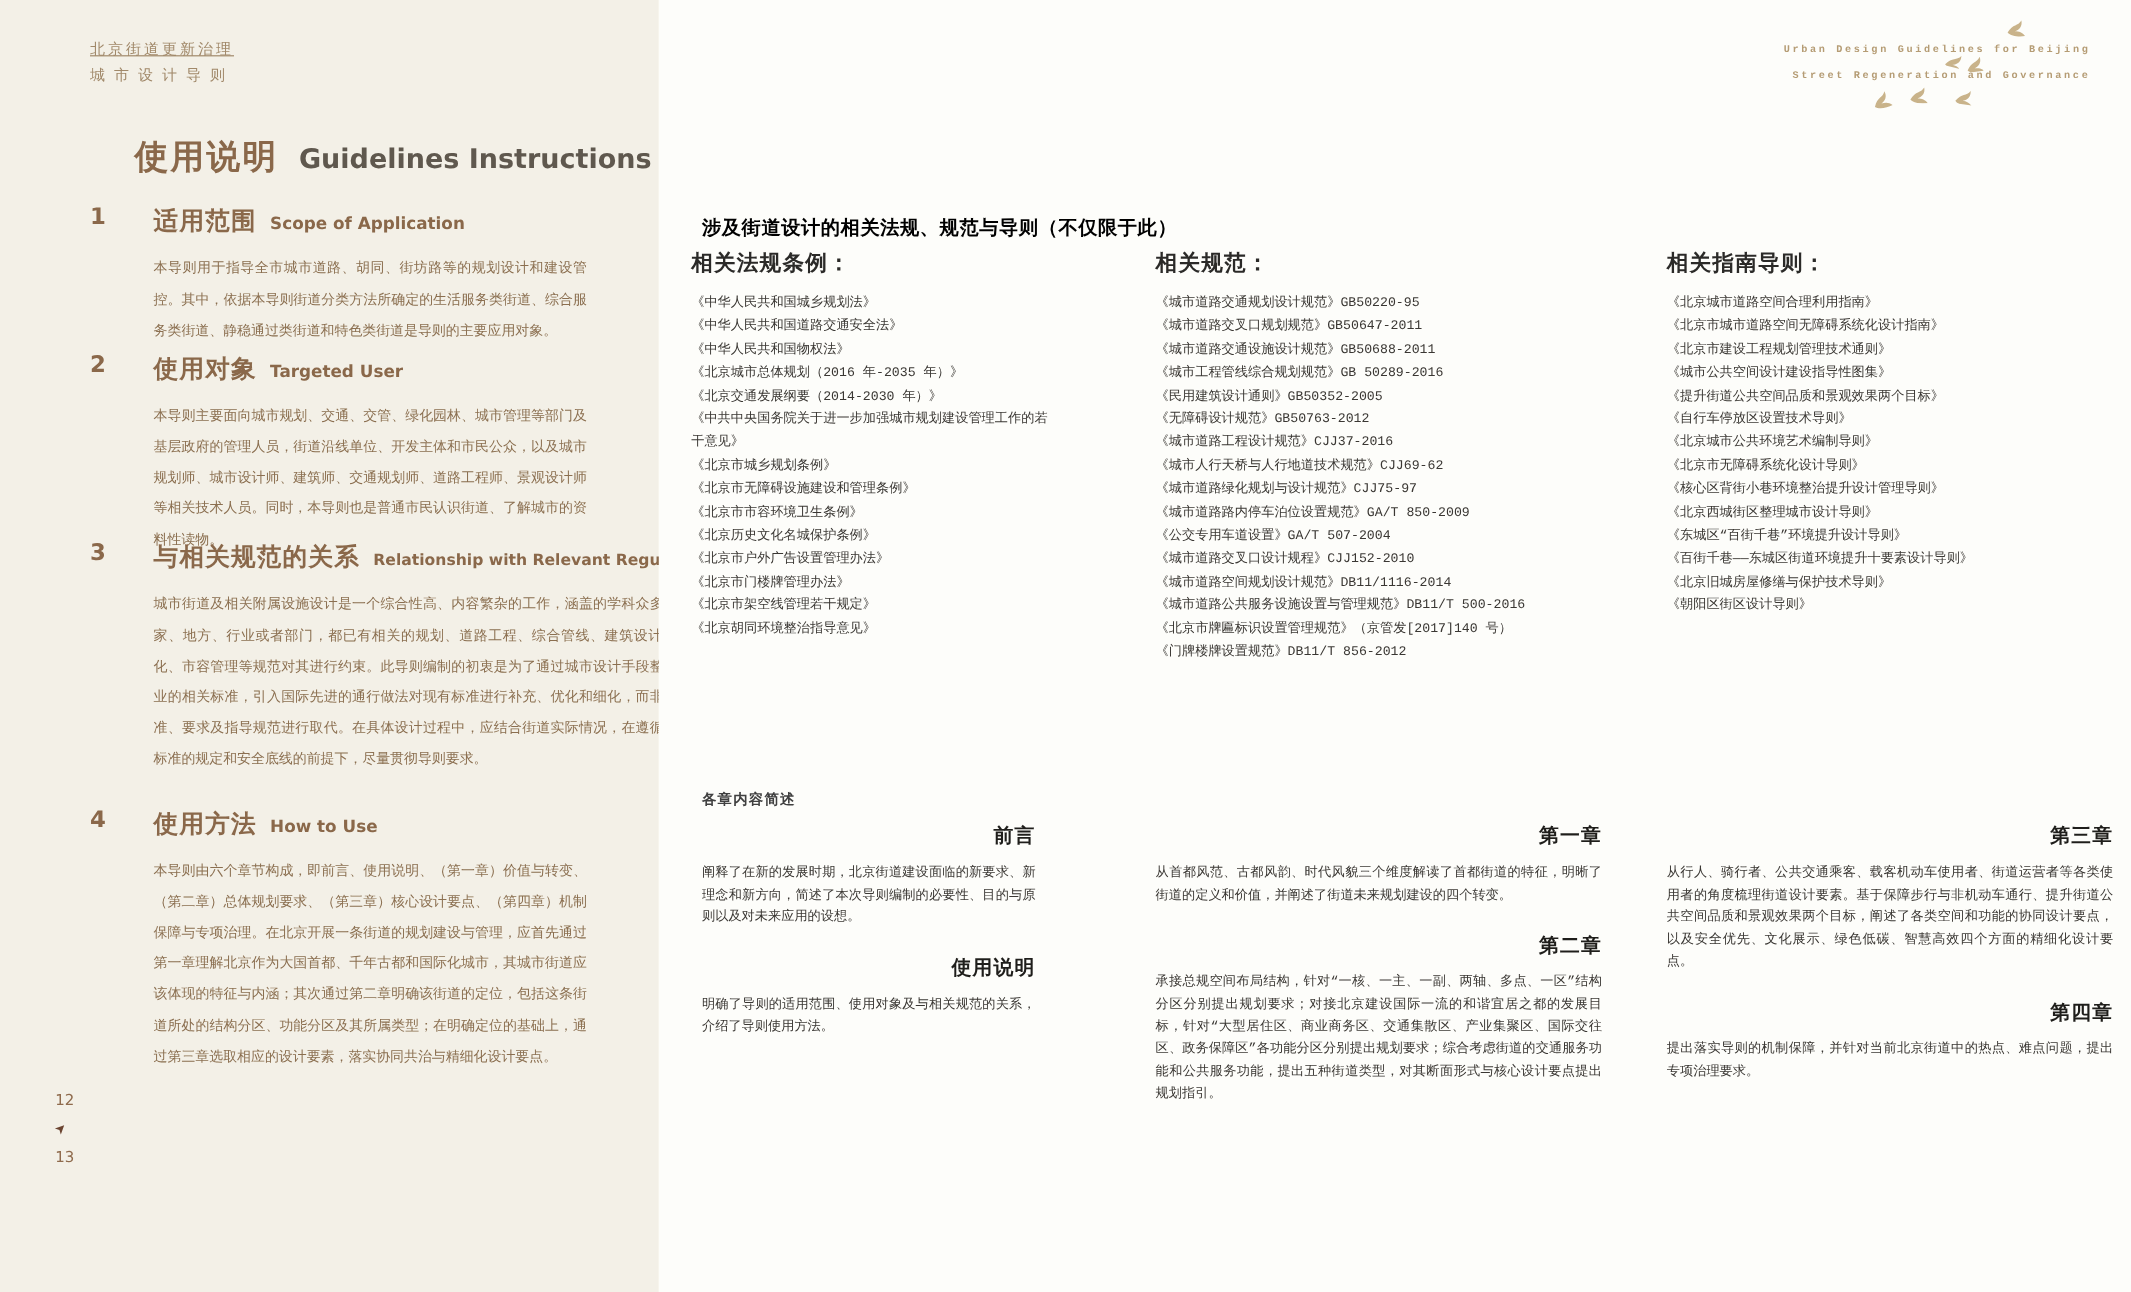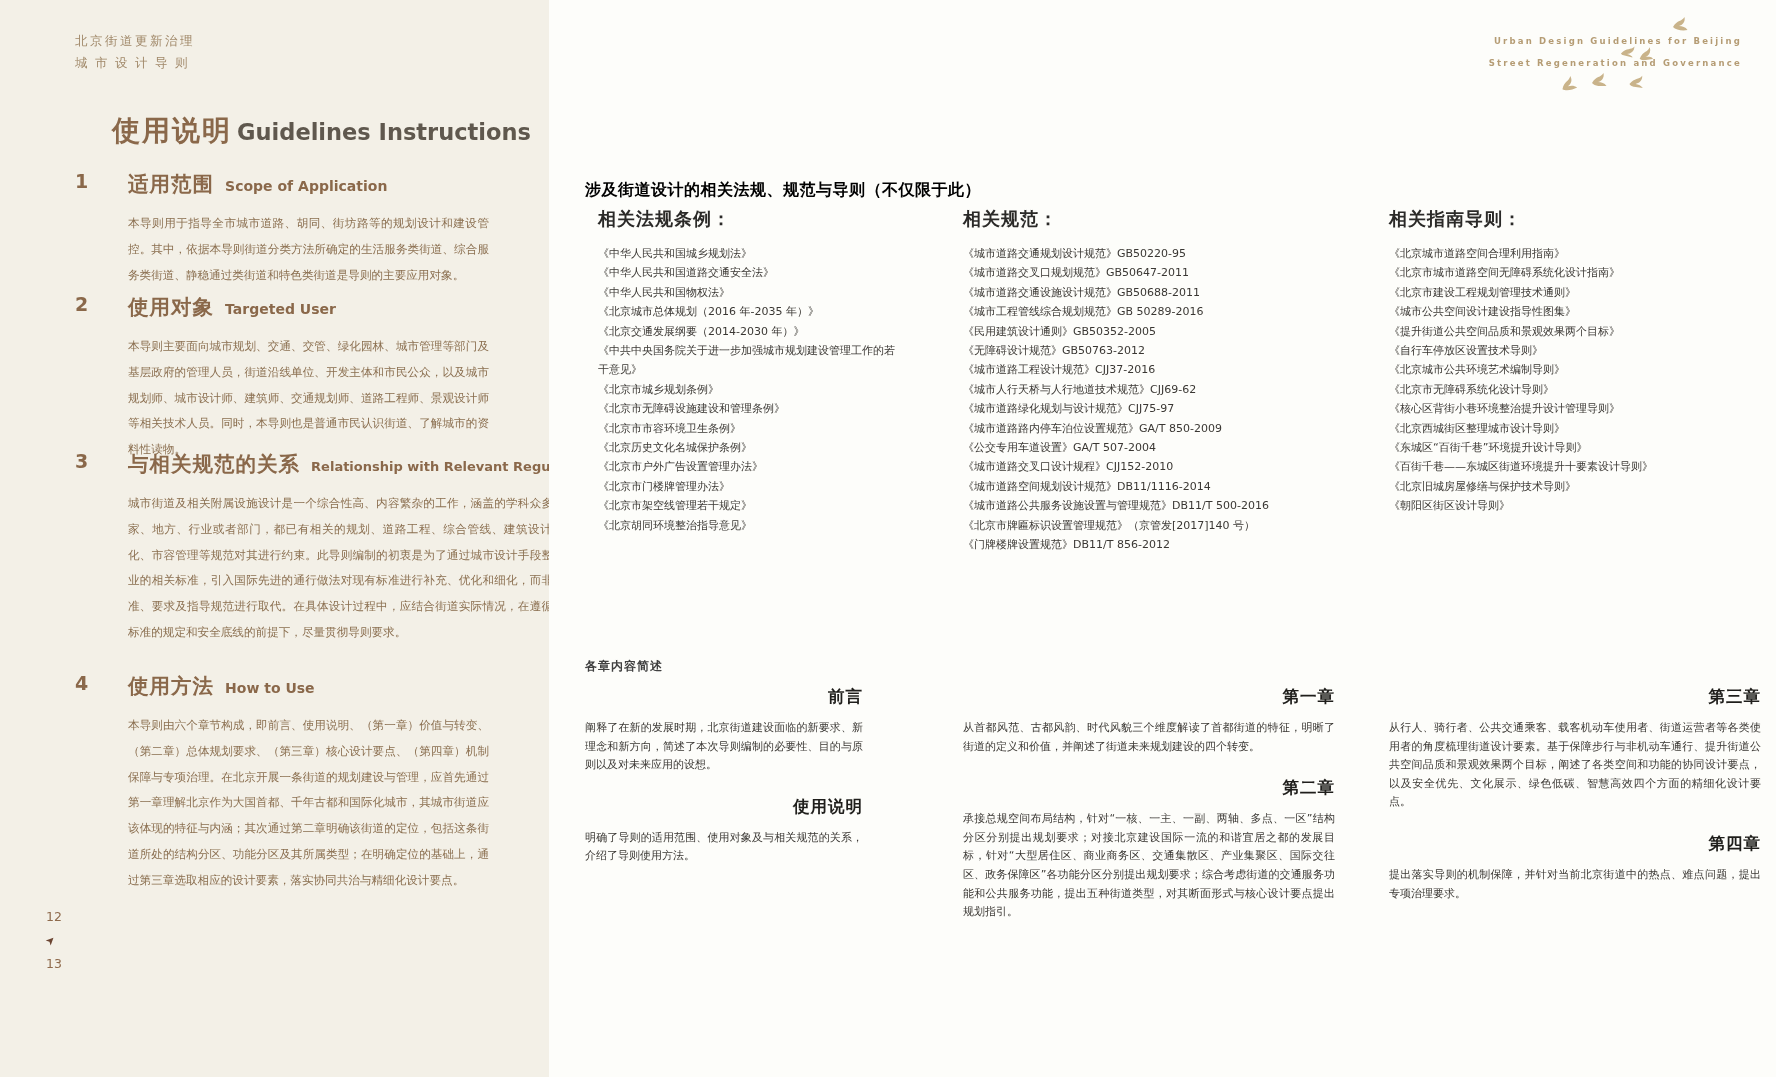--- a/index.html
+++ b/index.html
@@ -1,36 +1,36 @@
 <!DOCTYPE html>
 <html><head>
 <meta charset="utf-8">
 <style>
   html,body{margin:0;padding:0;background:#e8e8e8;}
   .root{position:relative;width:1776px;height:1077px;overflow:hidden;
         font-family:"DejaVu Sans","Liberation Sans",sans-serif;background:#fdfdfa;}
   
   .page-left{position:absolute;left:0;top:0;width:549px;height:1077px;background:#f3f0e7;}
   .brand{position:absolute;left:75px;top:30px;color:#a1896a;font-size:12.5px;line-height:22px;}
-  .brand .l1{letter-spacing:2.5px;}
+  .brand .l1{letter-spacing:2.5px;text-decoration:underline;}
   .brand .l2{letter-spacing:7.5px;}
   .doc-title{position:absolute;left:112px;top:112px;white-space:nowrap;}
   .title-zh{font-size:28px;font-weight:bold;color:#8a684a;letter-spacing:2px;}
-  .title-en{font-size:22.5px;font-weight:bold;color:#5f584e;margin-left:0;}
+  .title-en{font-size:22.5px;font-weight:bold;color:#5f584e;margin-left:12px;}
   .sec{position:absolute;left:75px;width:414px;display:flex;}
   .sec-num{width:53px;flex:0 0 53px;font-size:19px;font-weight:bold;color:#8a684a;}
   .sec-main{flex:1;}
   .sec-h{white-space:nowrap;margin-bottom:13px;}
   .sec-h-zh{font-size:20.5px;font-weight:bold;color:#8a684a;letter-spacing:1px;}
   .sec-h-en{font-size:14px;font-weight:bold;color:#8a684a;margin-left:6px;}
   .sec-body{font-size:11.6px;line-height:25.8px;color:#8b6f50;text-align:justify;}
   .pagenums{position:absolute;left:46px;top:905px;color:#8f6b4d;font-size:12.5px;line-height:23px;text-align:left;}
   .corner-arrow{display:inline-block;transform:rotate(-45deg);color:#6b4431;font-size:11px;}
   
-  .page-right{position:absolute;left:549px;top:0;width:1227px;height:1077px;background:#fdfdfa;}
+  .page-right{position:absolute;left:549px;top:0;width:1227px;height:1077px;background:#fdfdfa;font-family:Liberation Mono, monospace;}
   .logo{position:absolute;right:24px;top:24px;width:250px;height:80px;color:#b59c74;}
   .logo-line{position:absolute;font-size:8.5px;font-weight:bold;letter-spacing:2.2px;white-space:nowrap;right:10px;}
   .logo-l1{top:12px;}
   .logo-l2{top:34px;}
   .bird{position:absolute;fill:#c9b38a;}
   .intro{position:absolute;left:36px;top:180px;font-size:16px;font-weight:bold;color:#000000;letter-spacing:.5px;}
   .reg-col{position:absolute;top:207px;}
   .col-h{font-size:18px;font-weight:bold;color:#2b2a28;margin:0 0 13px 0;letter-spacing:1px;}
   .li{font-size:11px;line-height:19.4px;color:#3a3733;}
   .chap-label{position:absolute;left:36px;top:658px;font-size:12px;font-weight:bold;color:#404040;letter-spacing:1px;}
@@ -132,21 +132,21 @@
       <svg class="bird" style="right:145px;top:48px;width:16px;height:14px">
           <use href="#bird"></use>
         </svg>
       <svg class="bird" style="right:108px;top:50px;width:15px;height:13px;transform:rotate(8deg)">
           <use href="#bird"></use>
         </svg>
     </div>
 
     <div class="intro">涉及街道设计的相关法规、规范与导则（不仅限于此）</div>
 
-    <div class="reg-col" style="left:49px;width:378px">
+    <div class="reg-col" style="left:27px;width:378px">
       <h3 class="col-h">相关法规条例：</h3>
       <div class="li">《中华人民共和国城乡规划法》</div>
       <div class="li">《中华人民共和国道路交通安全法》</div>
       <div class="li">《中华人民共和国物权法》</div>
       <div class="li">《北京城市总体规划（2016 年-2035 年）》</div>
       <div class="li">《北京交通发展纲要（2014-2030 年）》</div>
       <div class="li" style="width:300px">《中共中央国务院关于进一步加强城市规划建设管理工作的若干意见》</div>
       <div class="li">《北京市城乡规划条例》</div>
       <div class="li">《北京市无障碍设施建设和管理条例》</div>
       <div class="li">《北京市市容环境卫生条例》</div>

